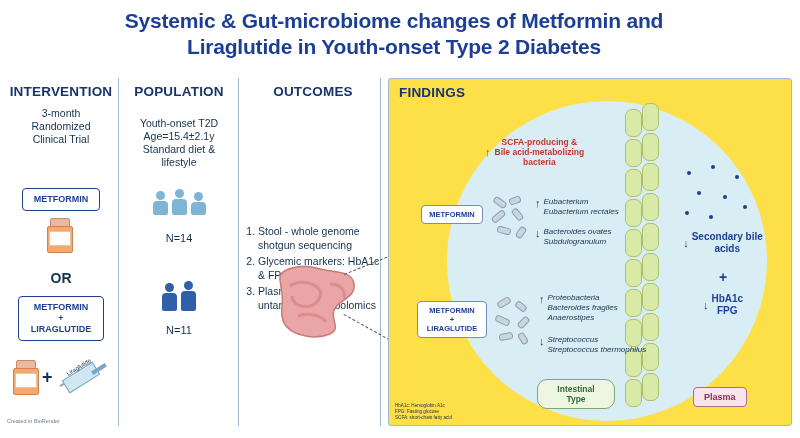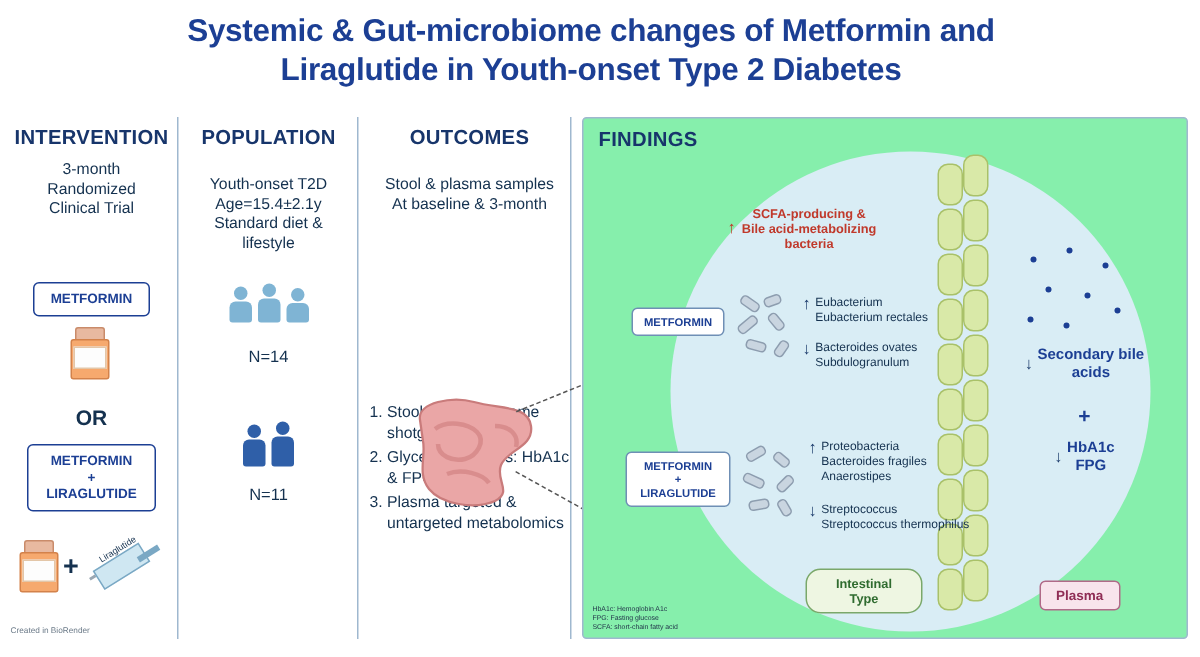--- a/index.html
+++ b/index.html
@@ -57,21 +57,21 @@
   .findings-box {
     position: absolute;
     left: 388px;
     top: 0;
     width: 404px;
     height: 348px;
     border: 1px solid #9fb8cf;
     border-radius: 3px;
     box-sizing: border-box;
     overflow: hidden;
-    background: #86efac;
+    background: #fde047;
   }
 
   
   #panel-intervention { left: 4px; width: 114px; }
   .centered-text {
     text-align: center;
     font-size: 10.5px;
     line-height: 13px;
     color: #14314f;
   }
@@ -253,20 +253,21 @@
     font-size: 7.5px;
     text-align: center;
     padding: 4px 3px;
     line-height: 9px;
     box-sizing: border-box;
   }
   .finding-text {
     position: absolute;
     font-size: 8px;
     line-height: 10px;
+    font-style: italic;
     color: #14314f;
   }
   .arrow-up, .arrow-down {
     font-style: normal;
     font-weight: bold;
     font-size: 11px;
   }
   .red-text {
     color: #c0392b;
     font-weight: bold;
@@ -451,24 +452,20 @@
         <div class="legs"><span></span></div>
       </div>
     </div>
 
     <div class="centered-text" style="margin-top:8px; font-size:11px;">N=11</div>
   </div>
 
   <div class="panel" id="panel-outcomes">
     <div class="panel-head">OUTCOMES</div>
 
-    <div class="centered-text" style="margin-top:18px;">
-      <div>Stool &amp; plasma samples</div>
-      <div>At baseline &amp; 3-month</div>
-    </div>
 
     <ol class="ol-list" style="margin-top:126px;">
       <li>Stool - whole genome shotgun sequencing</li>
       <li>Glycemic markers: HbA1c &amp; FPG</li>
       <li>Plasma targeted &amp; untargeted metabolomics</li>
     </ol>
   </div>
 
   <div class="intestine">
     <svg width="96" height="80" viewBox="0 0 96 80">

